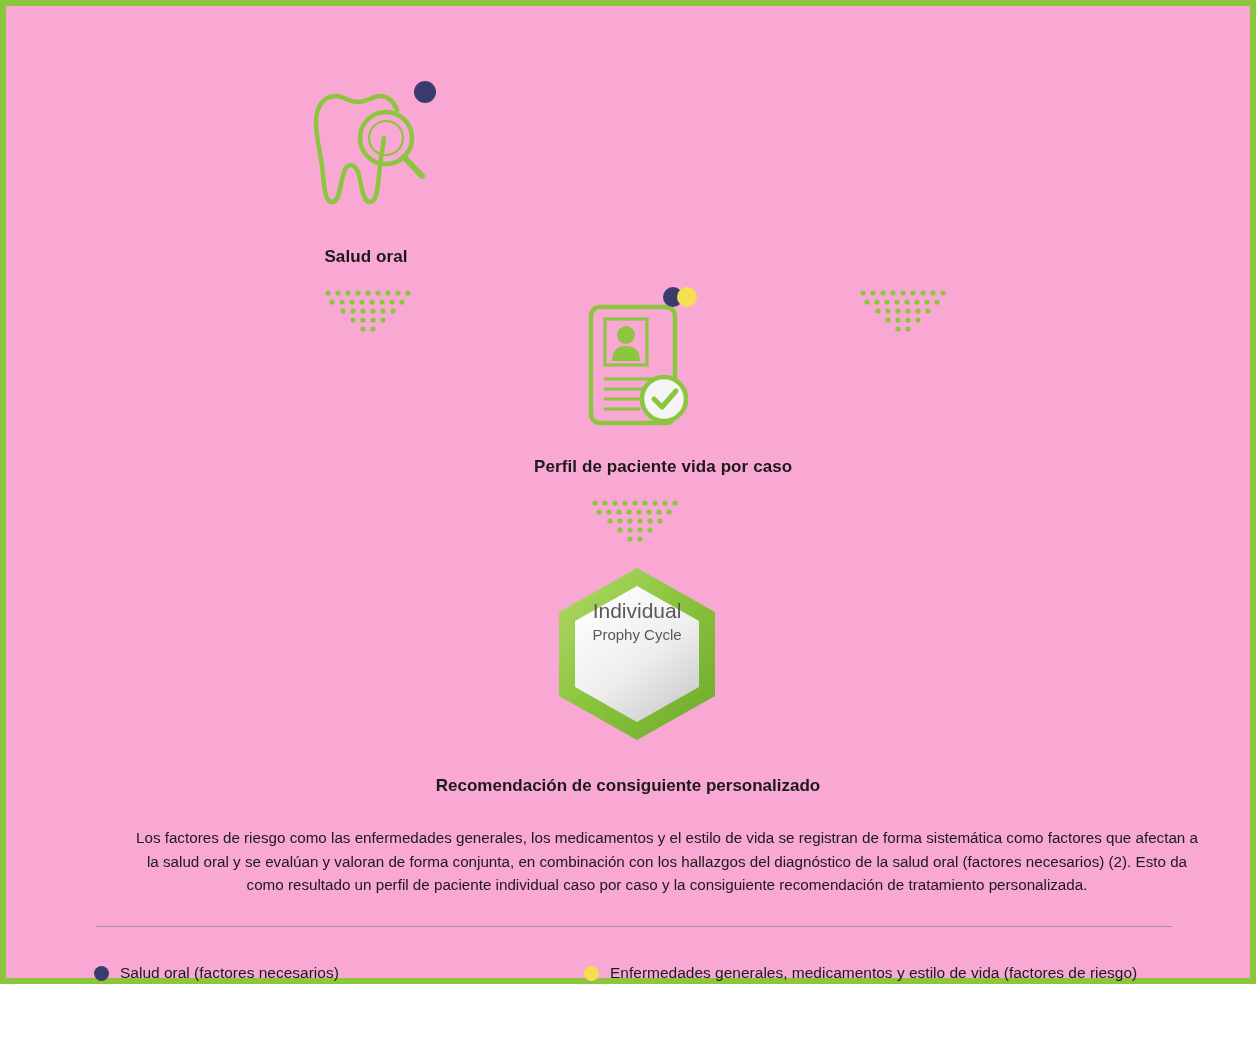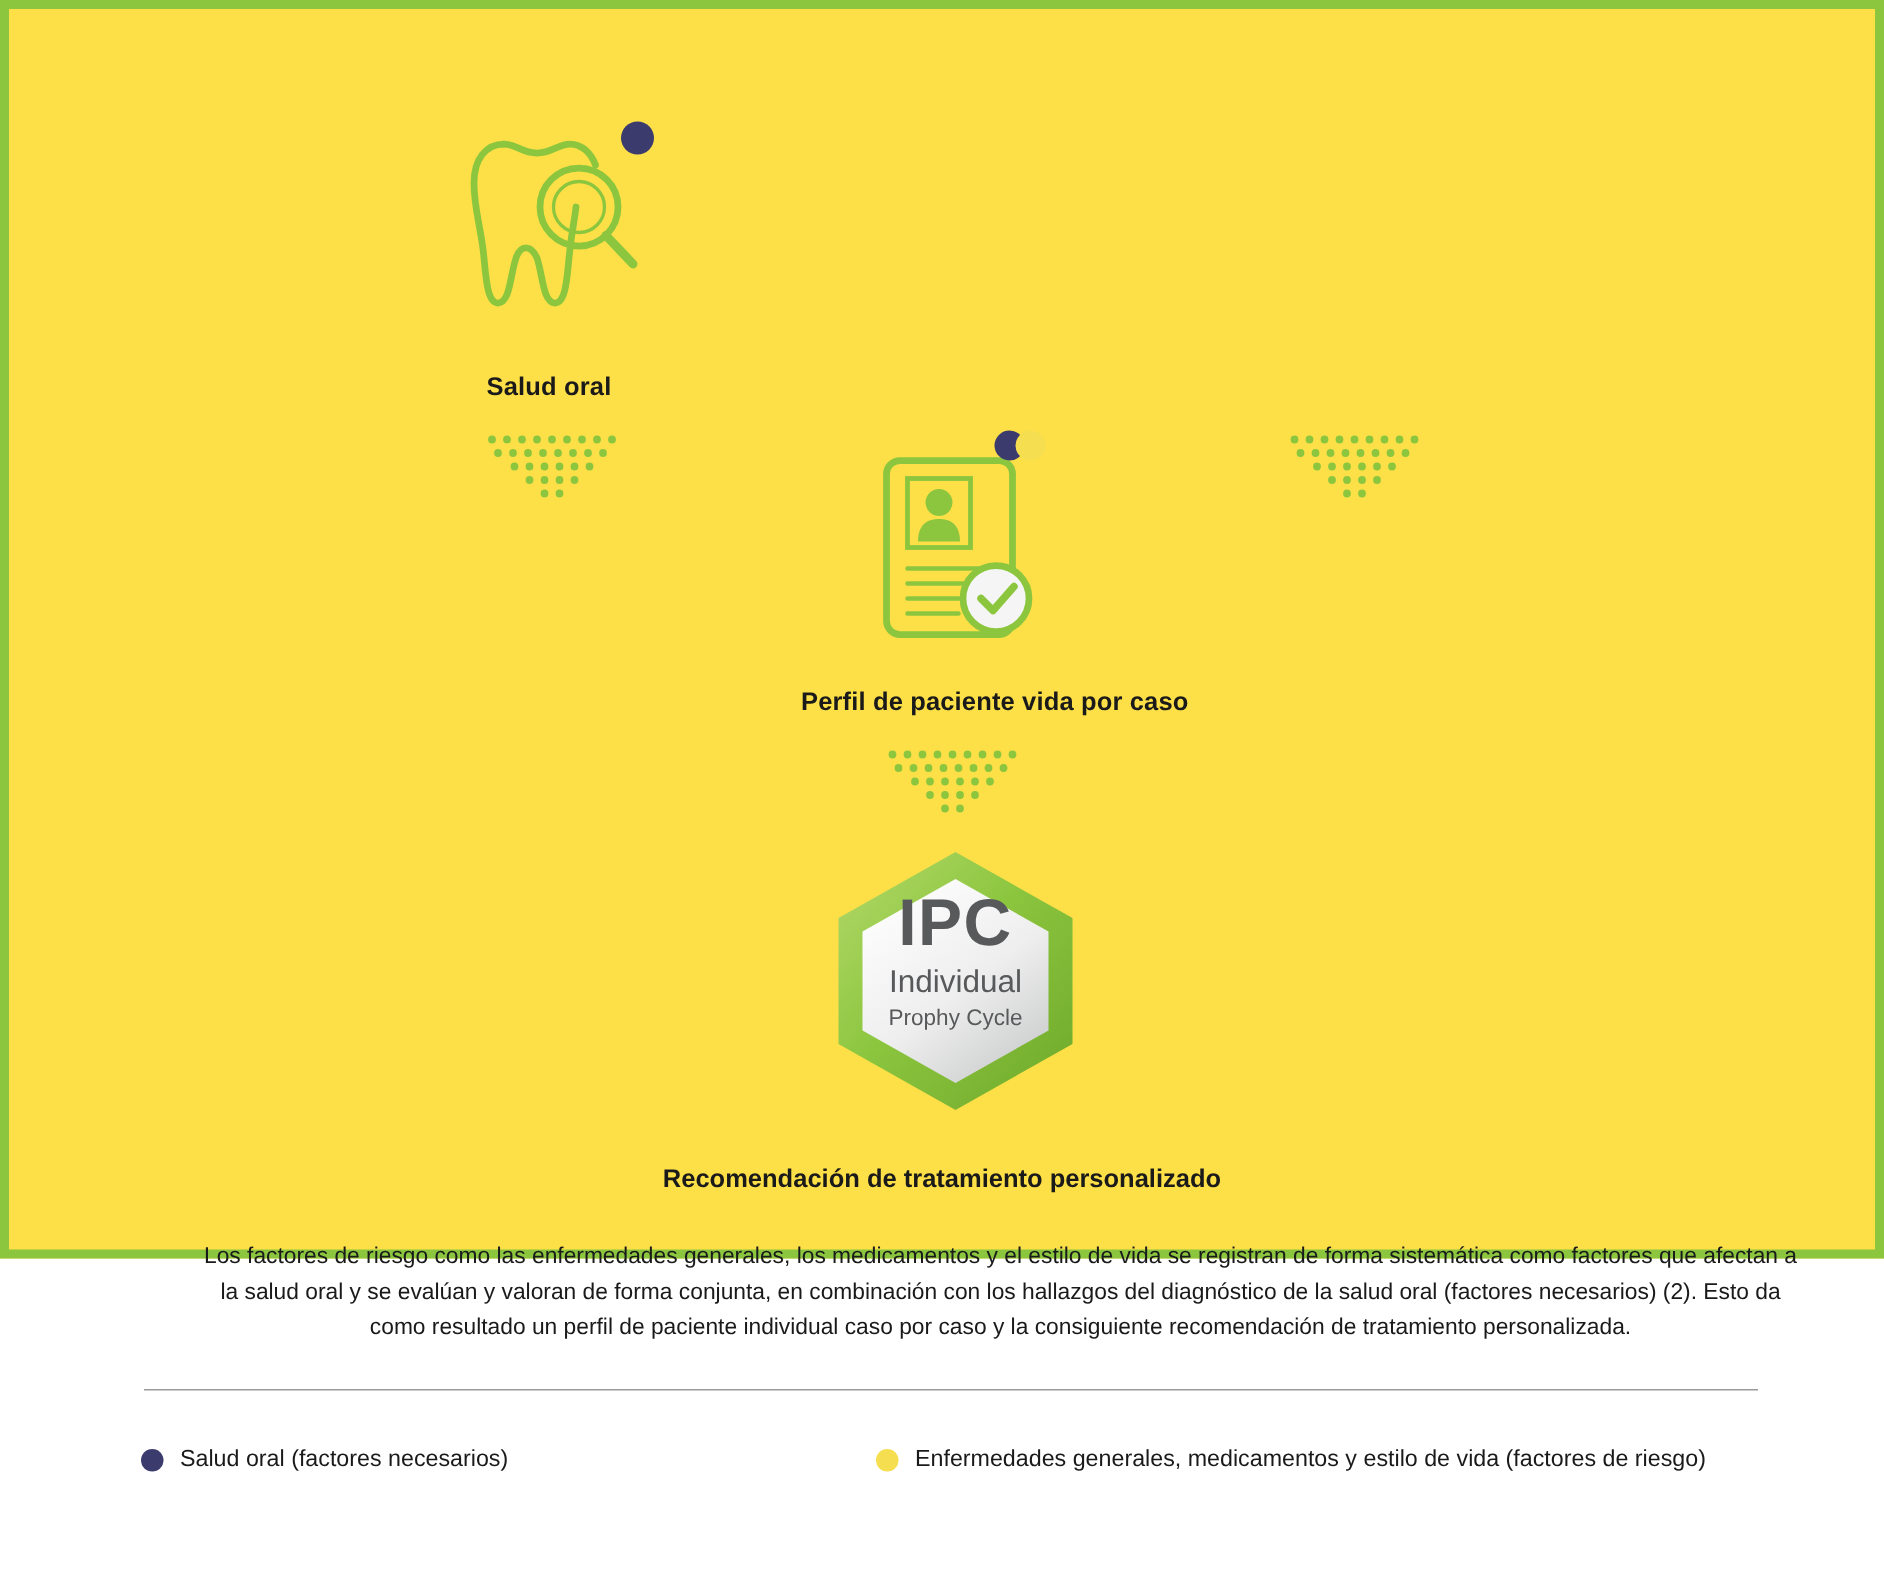--- a/index.html
+++ b/index.html
@@ -9,24 +9,24 @@
   body {
     width: 1256px;
     height: 1048px;
     background: #ffffff;
     font-family: "Liberation Sans", sans-serif;
     overflow: hidden;
   }
   .page {
     position: relative;
     width: 1256px;
-    height: 839px;
+    height: 984px;
     box-sizing: border-box;
     border: 6px solid #8cc63f;
-    background: #fde047;
+    background: #f9a8d4;
   }
   .canvas {
     position: absolute;
     inset: 0;
   }
 
   
   .node {
     position: absolute;
     text-align: center;
@@ -333,27 +333,26 @@
           <linearGradient id="gradInner" x1="0.15" y1="0" x2="0.85" y2="1">
             <stop offset="0%" stop-color="#ffffff"></stop>
             <stop offset="55%" stop-color="#eeeeee"></stop>
             <stop offset="100%" stop-color="#c9cacb"></stop>
           </linearGradient>
         </defs>
         <polygon points="86,4 164,48 164,132 86,176 8,132 8,48" fill="url(#gradOuter)"></polygon>
         <polygon points="86,22 148,57 148,123 86,158 24,123 24,57" fill="url(#gradInner)"></polygon>
       </svg>
       <div class="ipc-text">
-        <div class="ipc-title">IPC</div>
         <div class="ipc-sub1">Individual</div>
         <div class="ipc-sub2">Prophy Cycle</div>
       </div>
     </div>
 
-    <div id="recommendation-title">Recomendación de tratamiento personalizado</div>
+    <div id="recommendation-title">Recomendación de consiguiente personalizado</div>
     <div id="description">Los factores de riesgo como las enfermedades generales, los medicamentos y el estilo de vida se registran de forma sistemática como factores que afectan a la salud oral y se evalúan y valoran de forma conjunta, en combinación con los hallazgos del diagnóstico de la salud oral (factores necesarios) (2). Esto da como resultado un perfil de paciente individual caso por caso y la consiguiente recomendación de tratamiento personalizada.</div>
 
     <div id="divider"></div>
 
     <div id="legend">
       <div class="legend-item" id="legend-oral">
         <span class="bullet dot-blue"></span>
         <span>Salud oral (factores necesarios)</span>
       </div>
       <div class="legend-item" id="legend-general">

